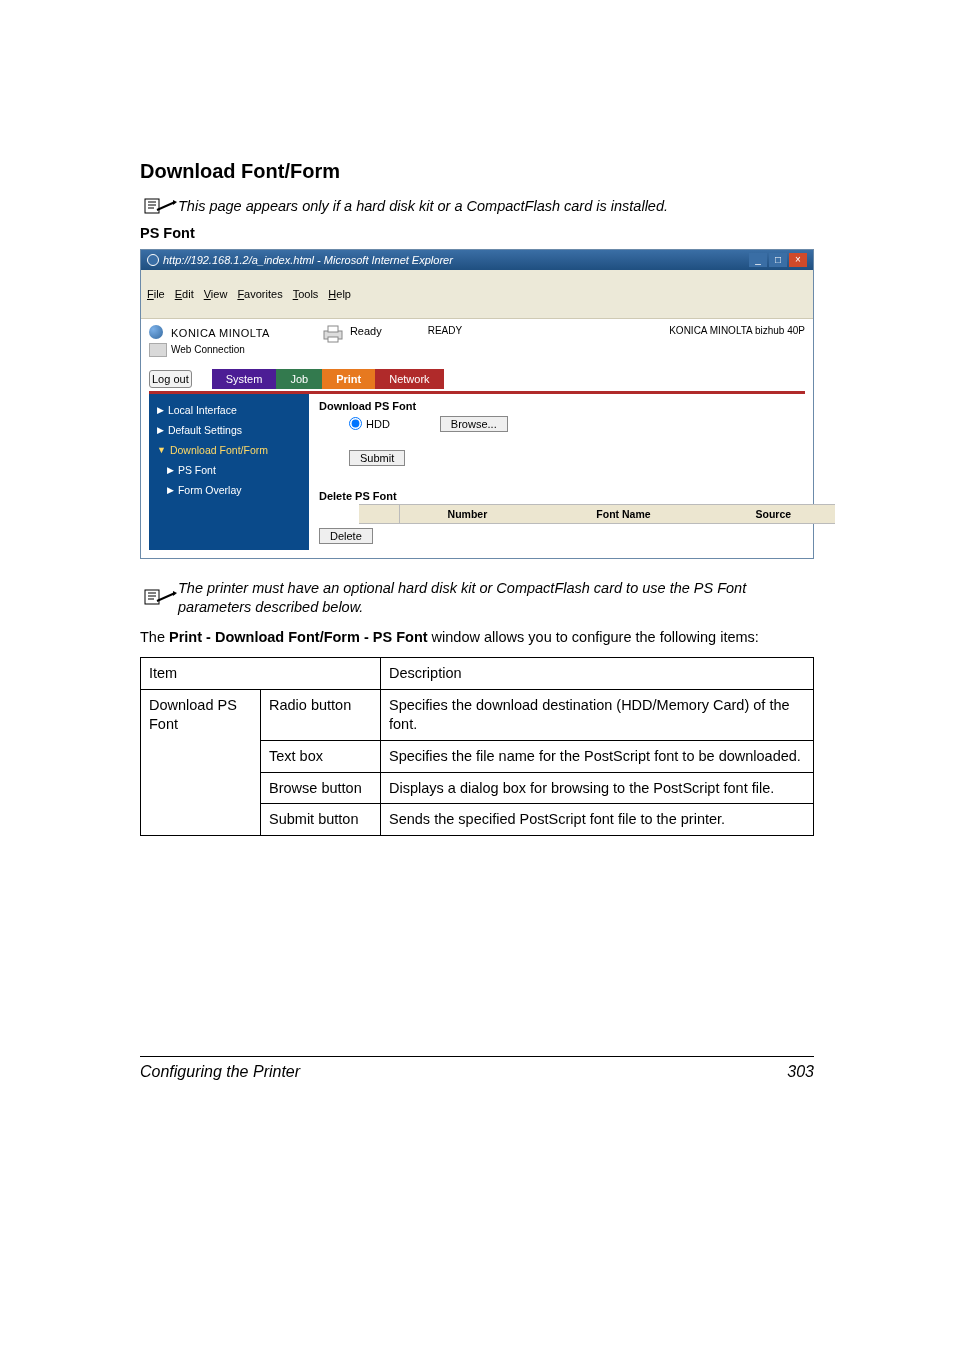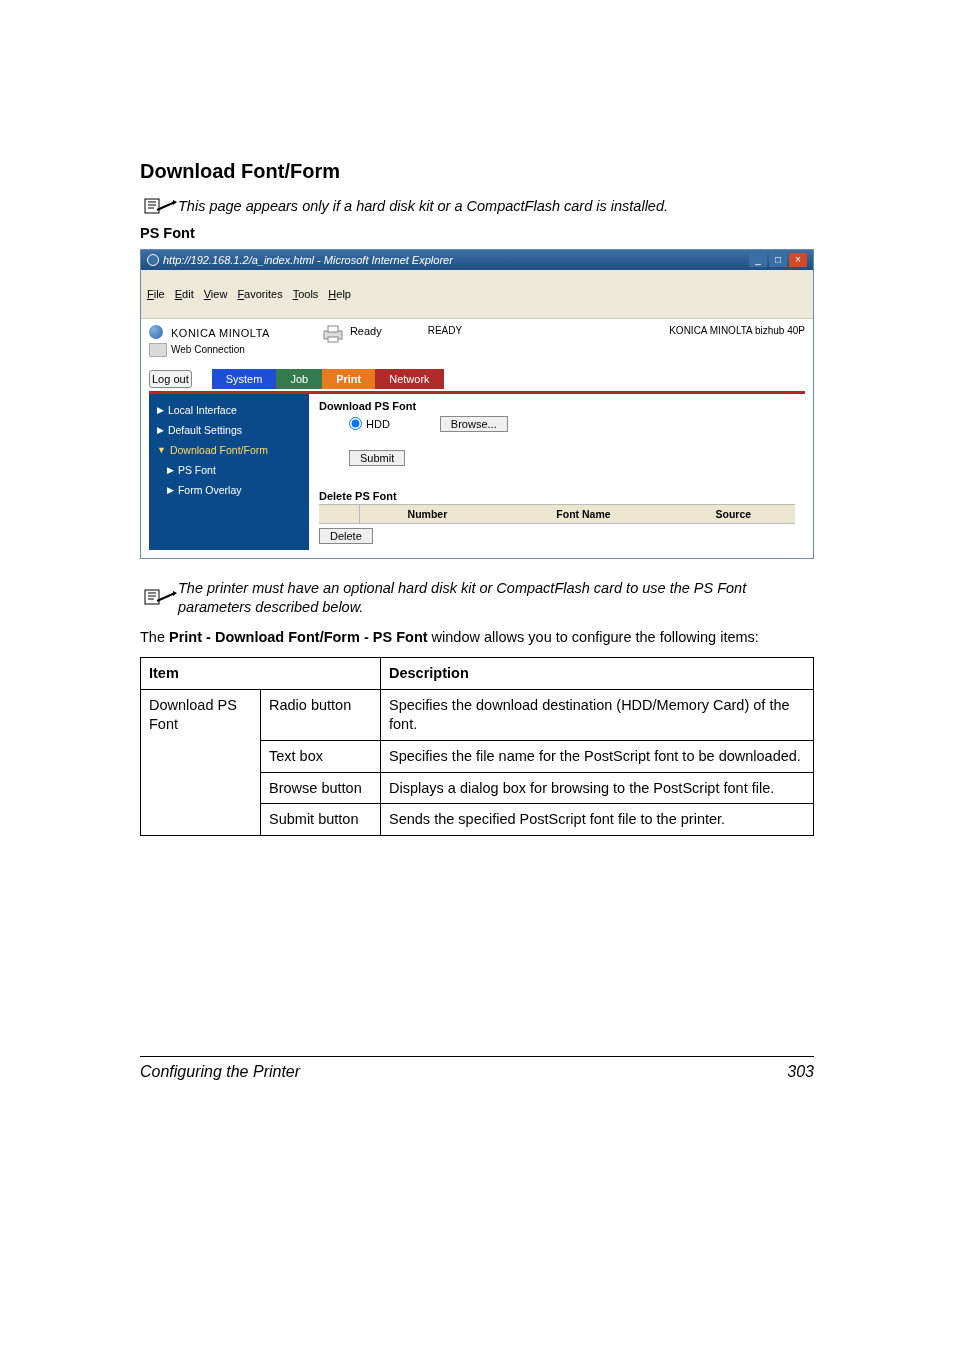--- a/index.html
+++ b/index.html
@@ -122,21 +122,21 @@
     display:flex; align-items:center; gap:0;
   }
   .logout-btn {
     font-size:11px; padding:2px 2px; border:1px solid #888;
     border-radius:3px; background:#f2f2f2; cursor:pointer;
   }
   .tabs { display:flex; margin-left:20px; }
   .tab {
     font-size:11px; color:#fff; padding:4px 14px; cursor:pointer;
   }
-  .tab.system { background:#1d4ed8; }
+  .tab.system { background:#4c1d95; }
   .tab.job { background:#337a4e; }
   .tab.print { background:#e7791f; font-weight:bold; }
   .tab.network { background:#b02a2a; }
   .redbar {
     height:3px; background:#b02a2a; margin-top:2px; margin-bottom:0;
   }
   .content-row {
     display:flex; align-items:stretch;
   }
   .sidebar {
@@ -156,40 +156,40 @@
   .hdd-row { display:flex; align-items:center; gap:50px; padding-left:30px; }
   .hdd-choice { display:flex; align-items:center; gap:4px; }
   .hdd-choice input { margin:0; }
   .browse-btn, .submit-btn, .delete-btn {
     font-size:11px; padding:1px 10px; border:1px solid #888;
     background:#efefef; cursor:pointer;
   }
   .submit-row { padding-left:30px; margin-top:18px; }
   .delete-header { font-weight:bold; font-size:11px; margin-top:24px; margin-bottom:2px; }
   .delete-table {
-    width:100%; border-collapse:collapse; font-size:10.5px;
+    width:100%; border-collapse:collapse; font-size:10.5px;margin-left:40px;
   }
   .delete-table th {
     background:#ece6d0; font-weight:bold; padding:3px 4px;
     border-top:1px solid #bbb; border-bottom:1px solid #bbb;
     text-align:center;
   }
   .narrow-col { width:40px; background:#ece6d0; border-right:1px solid #bbb; }
 
   .intro-para {
     font-size:14.5px; line-height:1.35; margin:10px 0 10px 0;
   }
   .prop-table {
     width:100%; border-collapse:collapse; font-size:14.5px;
   }
   .prop-table th, .prop-table td {
     border:1px solid #000; padding:6px 8px; text-align:left; vertical-align:top;
     line-height:1.3;
   }
-  .prop-table th { font-weight:bold; }
+  .prop-table th { font-weight:normal; }
 
   .footer {
     border-top: 1px solid #000;
     margin-top: 220px;
     padding-top: 6px;
     display:flex; justify-content:space-between; align-items:center;
     font-size:16px;
   }
   .footer-left { font-style:italic; }
   .footer-right { font-style:italic; }

